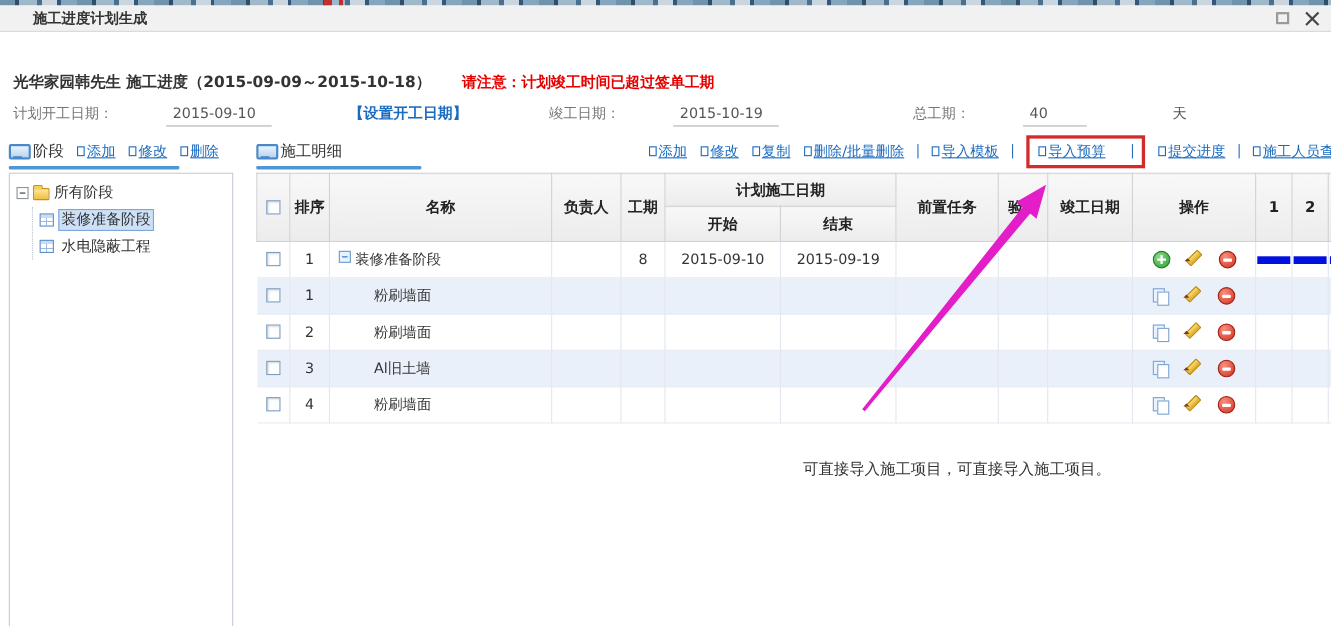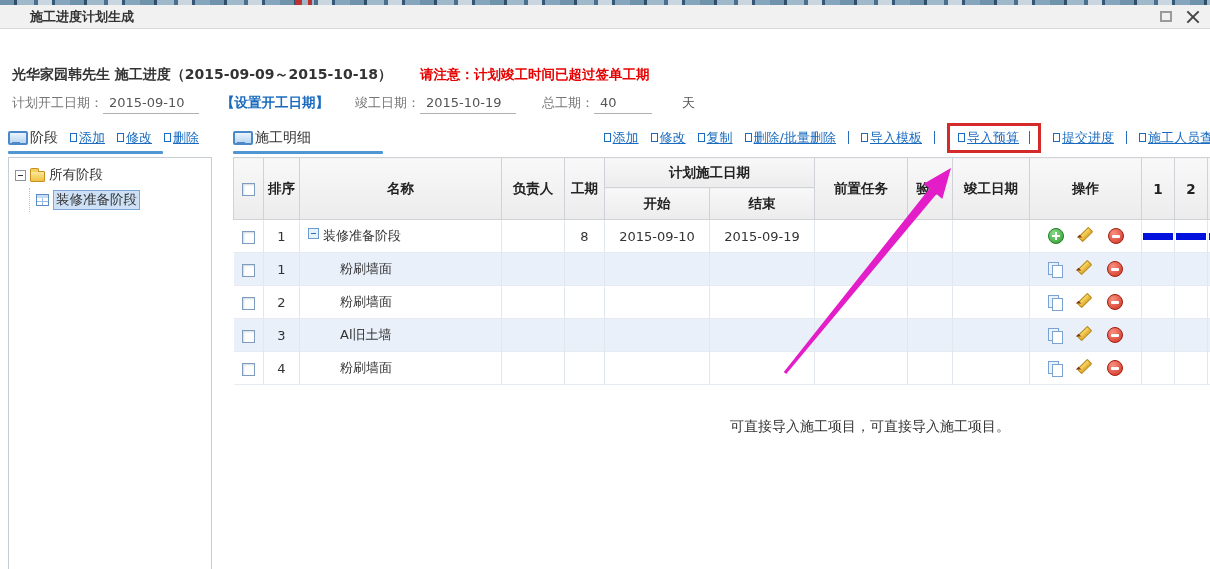--- a/index.html
+++ b/index.html
@@ -21,21 +21,21 @@
   .win-max { width:12px; height:11px; border:2px solid #9a9a9a; display:inline-block; cursor:pointer; }
   .win-close { width:14px; height:14px; position:relative; cursor:pointer; display:inline-block; }
   .win-close::before, .win-close::after { content:""; position:absolute; left:-1px; top:6px; width:16px; height:2px; background:#444; }
   .win-close::before { transform:rotate(45deg); }
   .win-close::after { transform:rotate(-45deg); }
 
   
   .info-row { padding:9px 0 0 12px; display:flex; align-items:baseline; gap:28px; }
   .project-title { font-weight:bold; font-size:14px; color:#333; }
   .warning { font-weight:bold; font-size:13.5px; color:#e60000;margin-top:28px; }
-  .form-row { padding:10px 0 0 12px; display:flex; align-items:baseline; height:38px; }
+  .form-row { padding:10px 0 0 12px; display:flex; align-items:baseline; height:38px;gap:48px; }
   .lbl { color:#777; font-size:13px; }
   .val { color:#555; font-size:13px; border-bottom:1px solid #b0b0b0; padding:0 6px 3px 6px; min-width:96px; display:inline-block; }
   .val.sm { min-width:58px; }
   .blue-link { color:#1a6bbf; font-weight:bold; cursor:pointer; margin:0 26px 0 22px; font-size:13.5px; text-decoration:none; }
   .gap26 { display:inline-block; width:26px; }
   .unit { margin-left:30px; color:#555; }
 
   
   .main { display:flex; margin-top:2px; }
   .left-panel { width:204px; margin-left:8px; flex:none; }
@@ -71,21 +71,21 @@
     background-image:
       linear-gradient(#c8dcf4 0 3px, rgba(0,0,0,0) 3px),
       linear-gradient(to right, rgba(0,0,0,0) 5px, #9ab8e0 5px, #9ab8e0 6px, rgba(0,0,0,0) 6px),
       linear-gradient(rgba(0,0,0,0) 6px, #9ab8e0 6px, #9ab8e0 7px, rgba(0,0,0,0) 7px); }
   .tree-label { font-size:13.5px; color:#333; padding:1px 3px; }
   .tree-item.selected .tree-label { background:#cde0f6; border:1px solid #7da7d8; padding:0 2px; }
 
   
   .toolbar { margin-left:auto; display:flex; align-items:center; gap:12px; padding-right:4px; }
   .divider { width:1px; height:13px; background:#2a6cb8; display:inline-block; }
-  .hl-box { border:3px solid #d42a2a; display:inline-flex; align-items:center; gap:10px; padding:3px 8px; margin:-6px 0; }
+  .hl-box { border:3px solid #d42a2a; display:inline-flex; align-items:center; gap:24px; padding:3px 8px; margin:-6px 0; }
 
   
   table.sched { border-collapse:collapse; table-layout:fixed; width:1007px; margin-top:3px; }
   table.sched th { background:linear-gradient(#f8f8f8,#ececec); border:1px solid #cfd2d6; font-size:13.5px; font-weight:bold; color:#222; text-align:center; }
   table.sched thead tr:first-child th { height:30px; }
   table.sched thead tr:last-child th { height:32px; }
   table.sched td { border-right:1px solid #e2e7ee; border-bottom:1px solid #e6ebf2; height:33px; font-size:13px; color:#333; vertical-align:middle; }
   table.sched tr.alt td { background:#eaf0fa; }
   table.sched td.center { text-align:center; }
   .name-cell { padding-left:8px; display:flex; align-items:center; gap:4px; }
@@ -172,20 +172,24 @@
       <div class="tree-box">
         <div class="tree-root">
           <span class="expander"></span>
           <span class="folder-icon"></span>
           <span>所有阶段</span>
         </div>
         <div class="tree-children">
           <div class="tree-item selected">
             <span class="grid-icon"></span>
             <span class="tree-label">装修准备阶段</span>
+          </div>
+          <div class="tree-item">
+            <span class="grid-icon"></span>
+            <span class="tree-label">水电隐蔽工程</span>
           </div>
         </div>
       </div>
     </div>
 
     <div class="right-panel">
       <div class="panel-head">
         <span class="monitor-icon"></span>
         <span class="panel-title">施工明细</span>
         <div class="toolbar">

